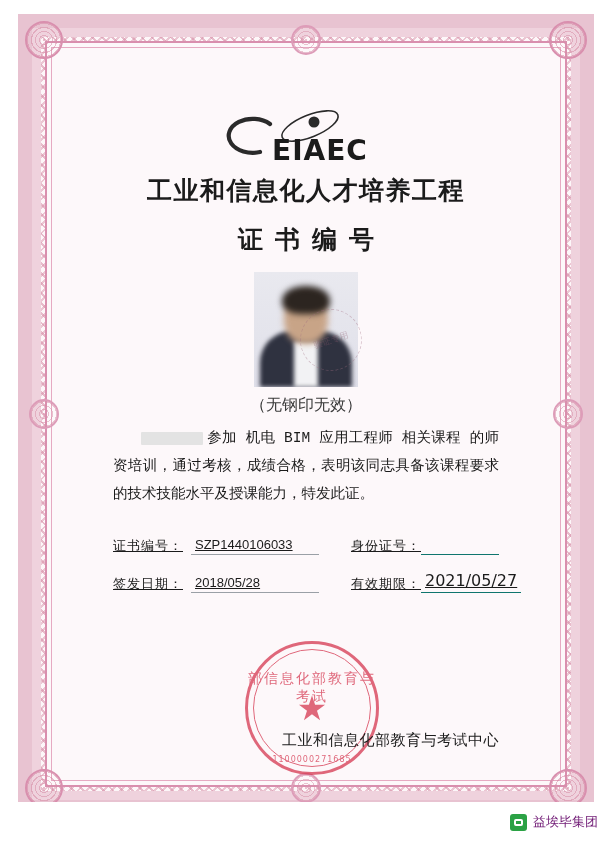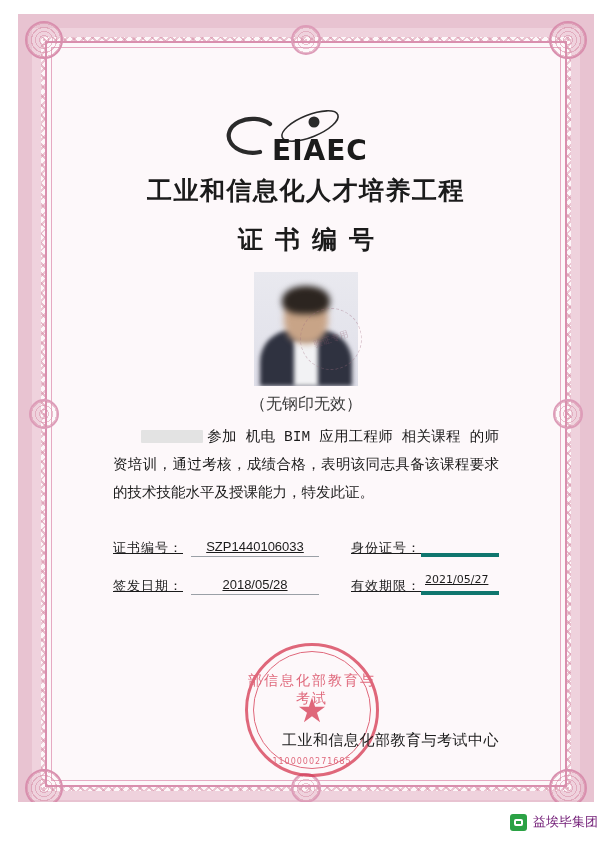--- a/index.html
+++ b/index.html
@@ -227,28 +227,27 @@
     margin-bottom:16px;
   }
   .fl{width:78px;flex:none;letter-spacing:1px;}
   .fv{
     flex:none;
     min-width:120px;
     border-bottom:1px solid #9aa0a6;
     padding:0 4px 2px 4px;
     font-family:"Liberation Sans", sans-serif;
     font-size:13px;
-    text-align:center;
   }
   .fl2{width:80px;flex:none;margin-left:22px;letter-spacing:1px;text-align:right;}
   .fv2{
     flex:1;
-    border-bottom:4px solid #0f766e;
+    border-bottom:1px solid #0f766e;
     padding:0 4px 2px 4px;
-    font-size:11px;
+    font-size:16px;
     min-height:16px;
   }
 
   
   .bottom{
     position:relative;
     width:386px;
     margin-top:26px;
     height:150px;
   }

